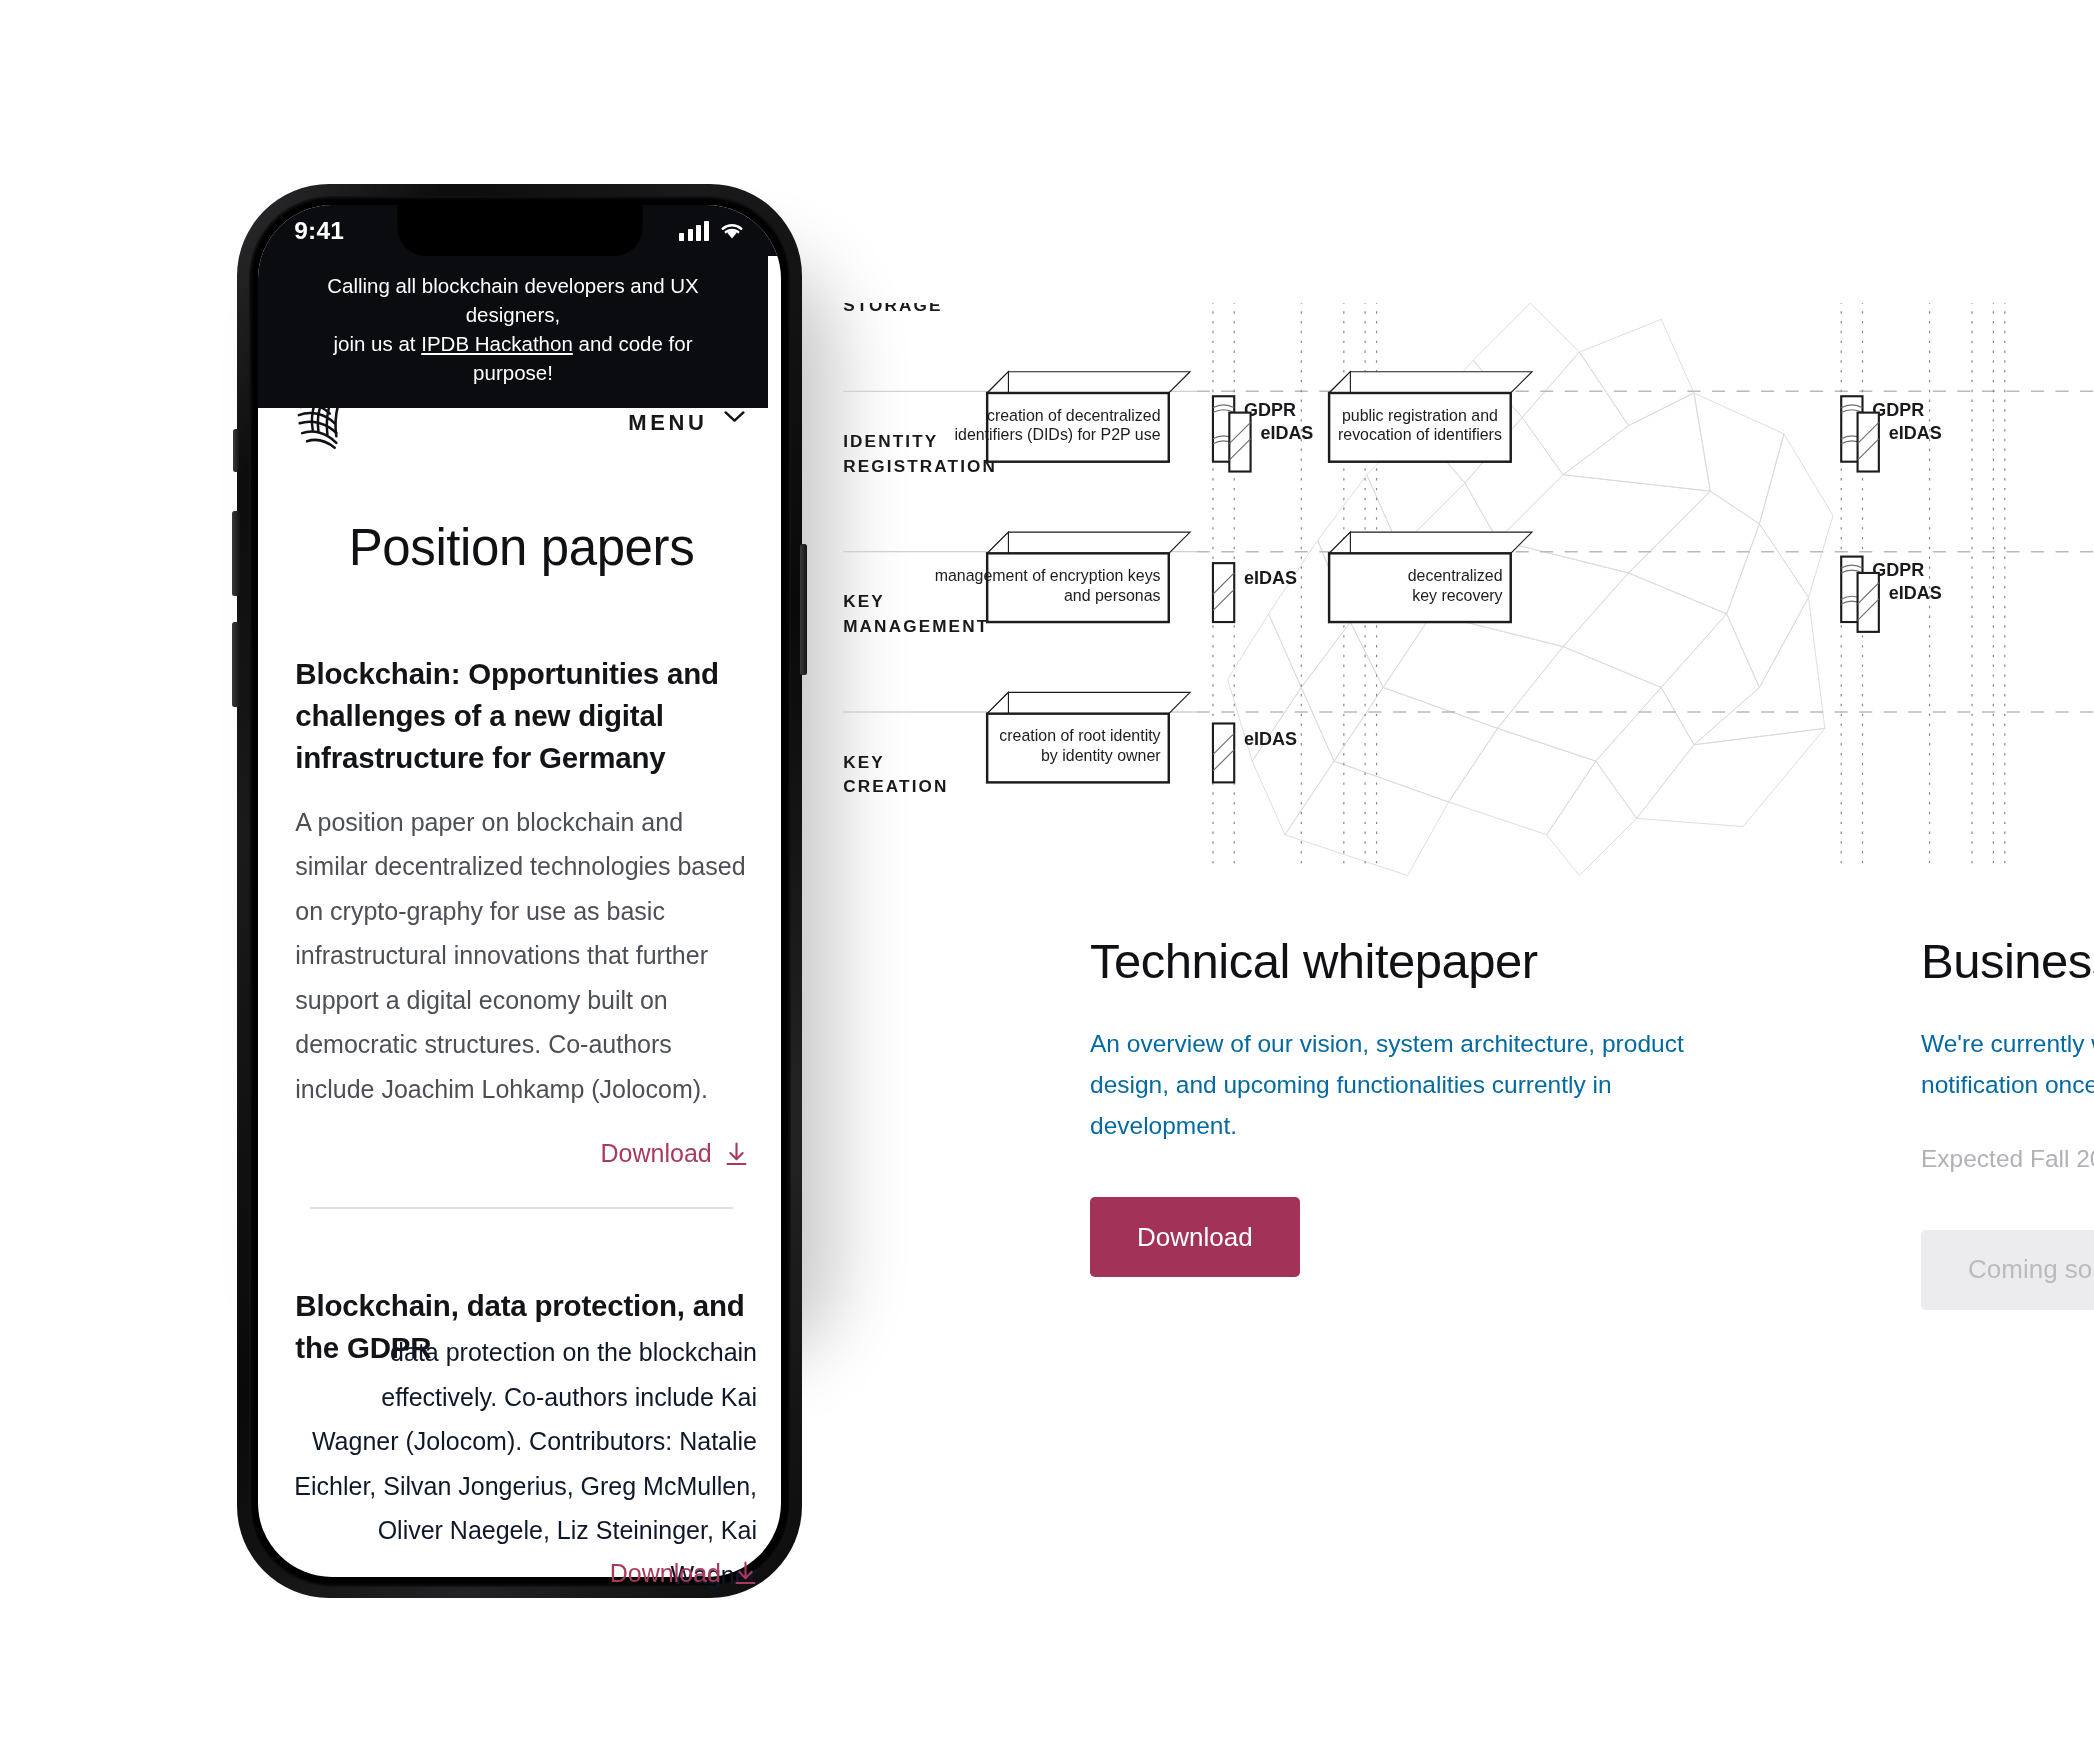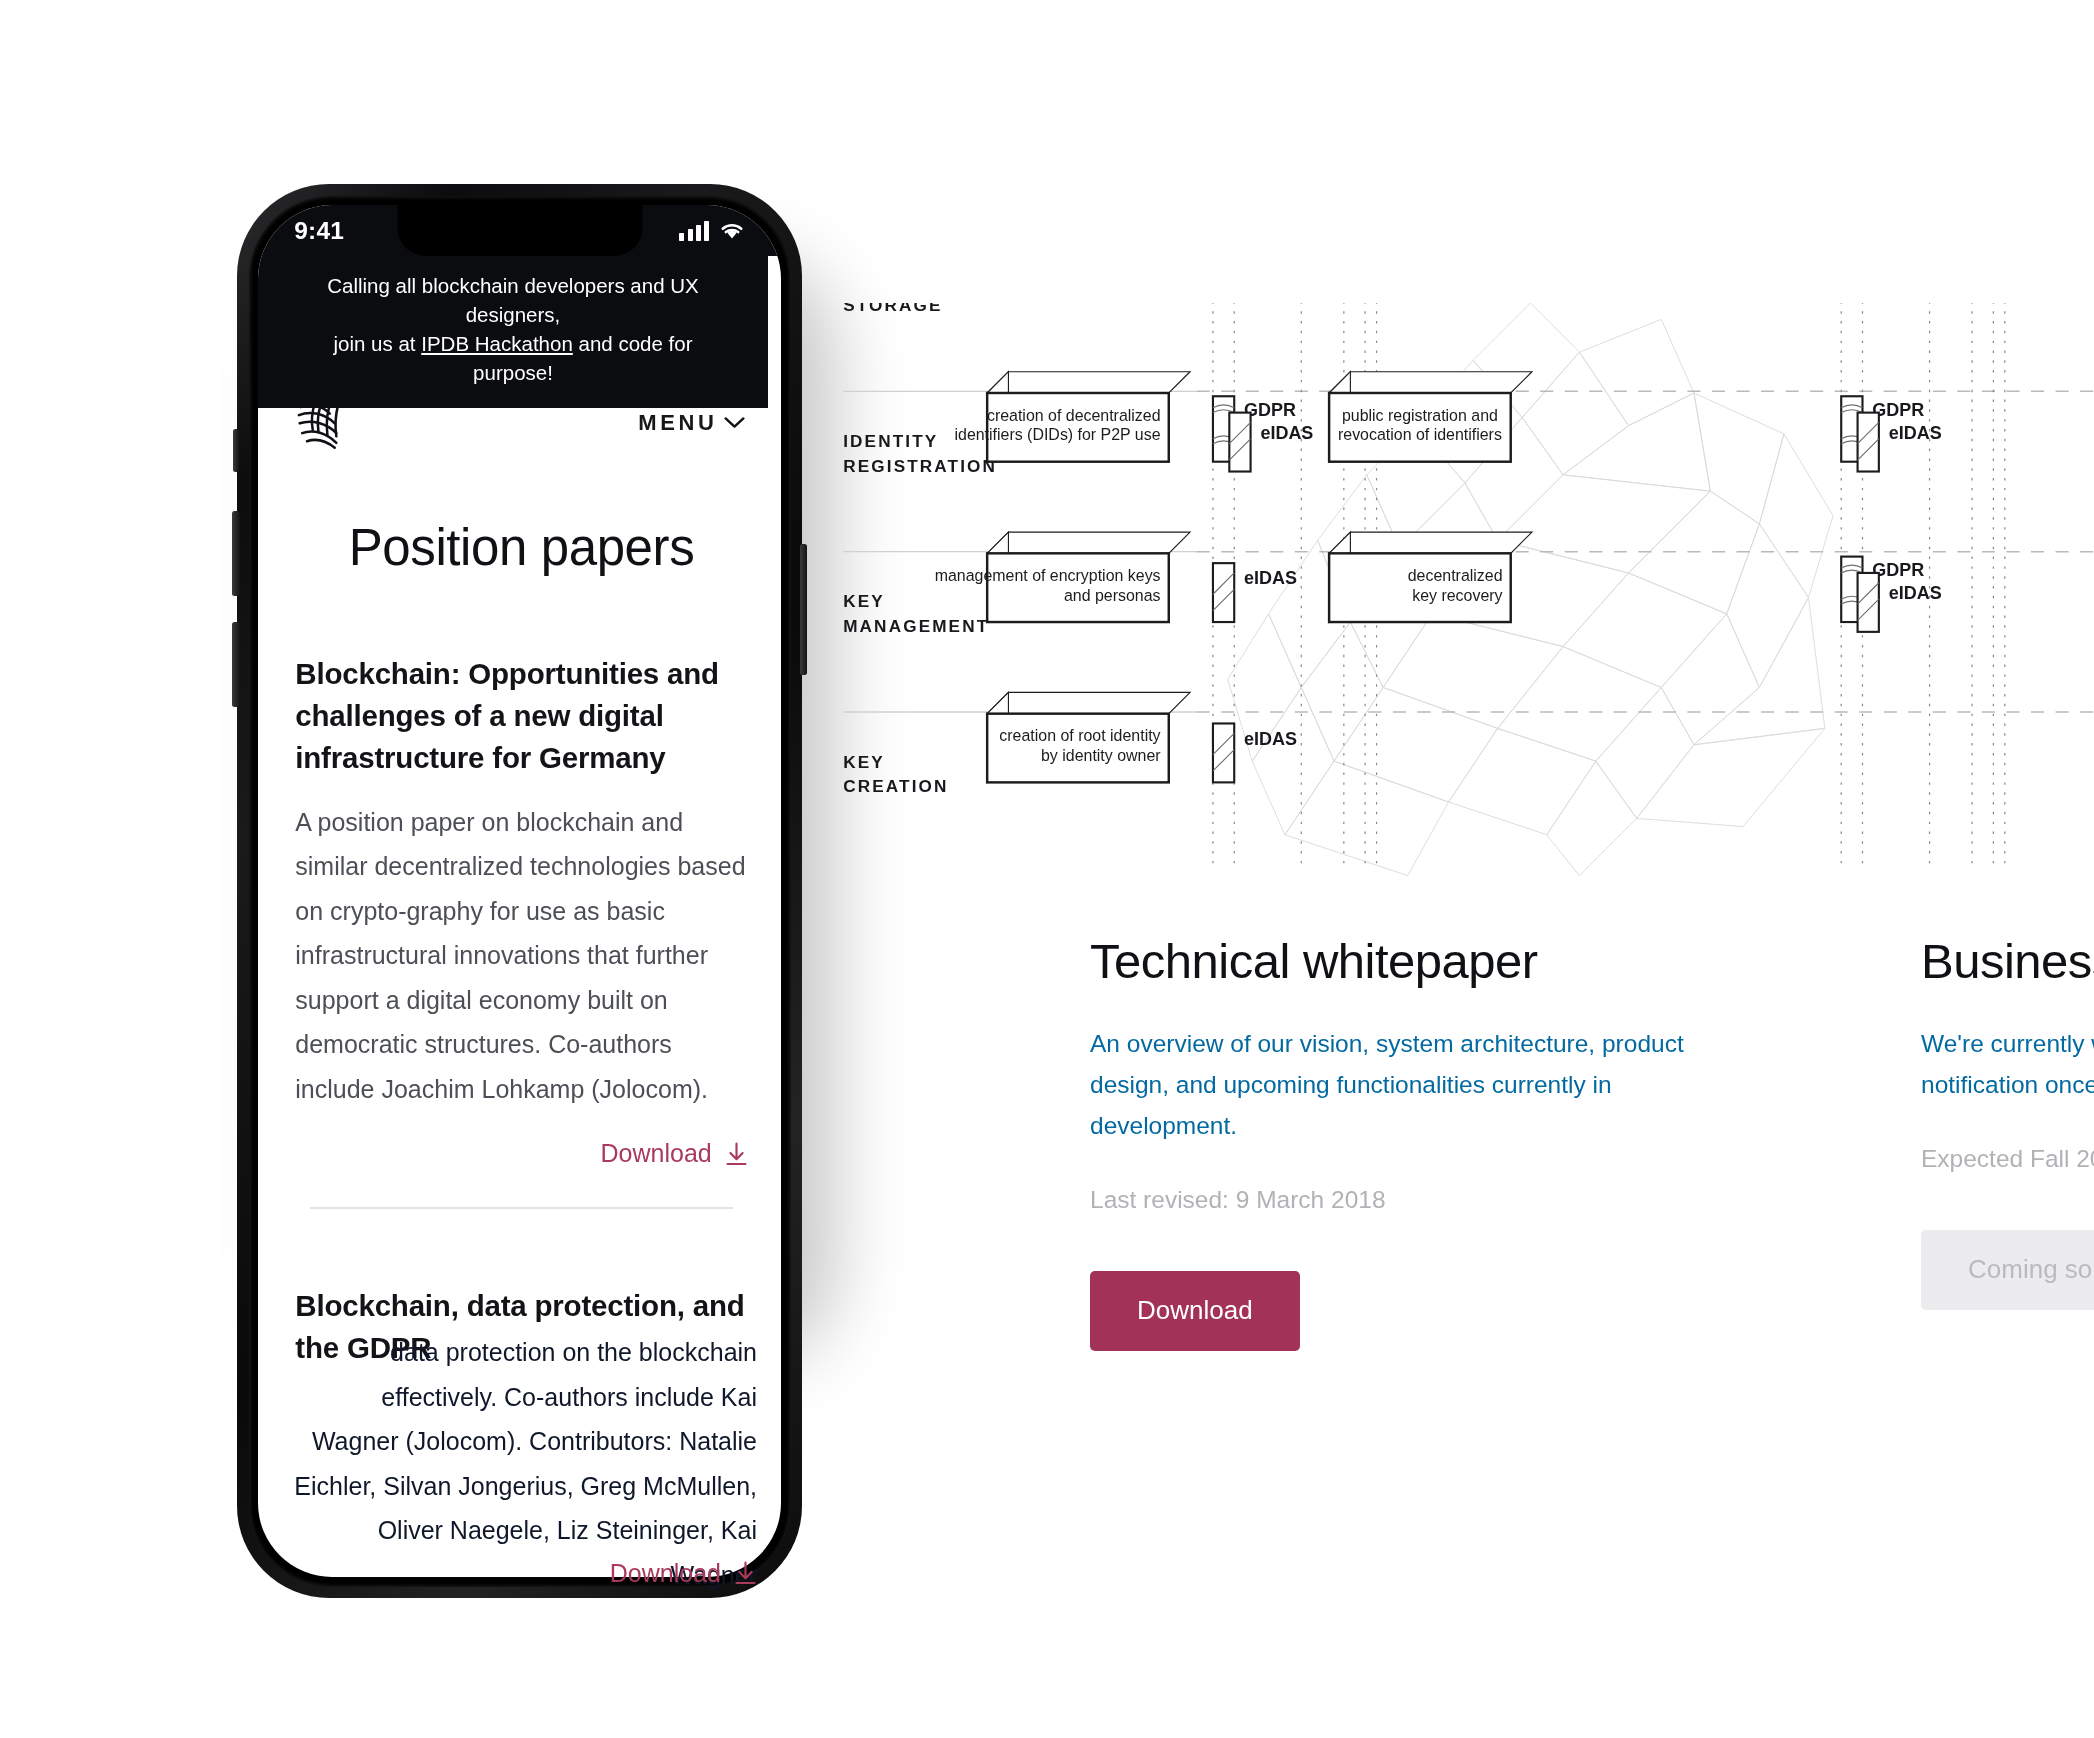--- a/index.html
+++ b/index.html
@@ -72,21 +72,21 @@
     font-size: 20.5px; line-height: 1.42;
   }
   .banner a { color: #fff; text-decoration: underline; }
 
   .site-head {
     position: absolute; top: 160px; left: 0; right: 0; height: 115px;
     display: flex; align-items: center; justify-content: space-between;
     padding: 0 36px; background: #fff; z-index: 3;
   }
   .logo-mark { width: 57px; height: 57px; }
-  .menu-btn { display:flex; align-items:center; gap: 6px; margin-left: 47px; }
+  .menu-btn { display:flex; gap: 16px; margin-left: 47px; }
   .menu-label { font-size: 22px; font-weight: 700; letter-spacing: 3.7px; color:#17181a; }
   .chev { width: 21px; height: 13px; }
 
   .phone-content { position:absolute; top: 270px; left: 4px; right: 0; padding: 0 33px; }
   .page-title { text-align: center; font-size: 51px; font-weight: 500; color: #101114; letter-spacing: -0.4px; margin: 43px 0 0; }
 
   .paper { margin-top: 76px; }
   .paper h3 { font-size: 29.5px; line-height: 1.42; font-weight: 700; color: #131417; letter-spacing: -0.2px; }
   .paper p  { font-size: 25px; line-height: 1.78; color: #4c4f55; margin-top: 21px; }
   .dl-link {
@@ -402,21 +402,20 @@
         <path d="M1240 368 L1266 342 M1240 388 L1266 362" stroke="#6d6e70" stroke-width="1.4"></path>
         <text x="1278" y="362" font-size="22" font-weight="700" fill="#18191c">eIDAS</text>
       </g>
 
     </svg>
   </div>
 
   <div class="col col-tech">
     <h2>Technical whitepaper</h2>
     <p class="desc">An overview of our vision, system architecture, product design, and upcoming functionalities currently in development.</p>
-    <p class="meta">Last revised: 9 March 2018</p>
     <button class="btn-primary">Download</button>
   </div>
 
   <div class="col col-biz">
     <h2>Business</h2>
     <p class="desc">We're currently w Sign up for our ne notification once</p>
     <p class="meta">Expected Fall 20</p>
     <button class="btn-disabled">Coming so</button>
   </div>
 

